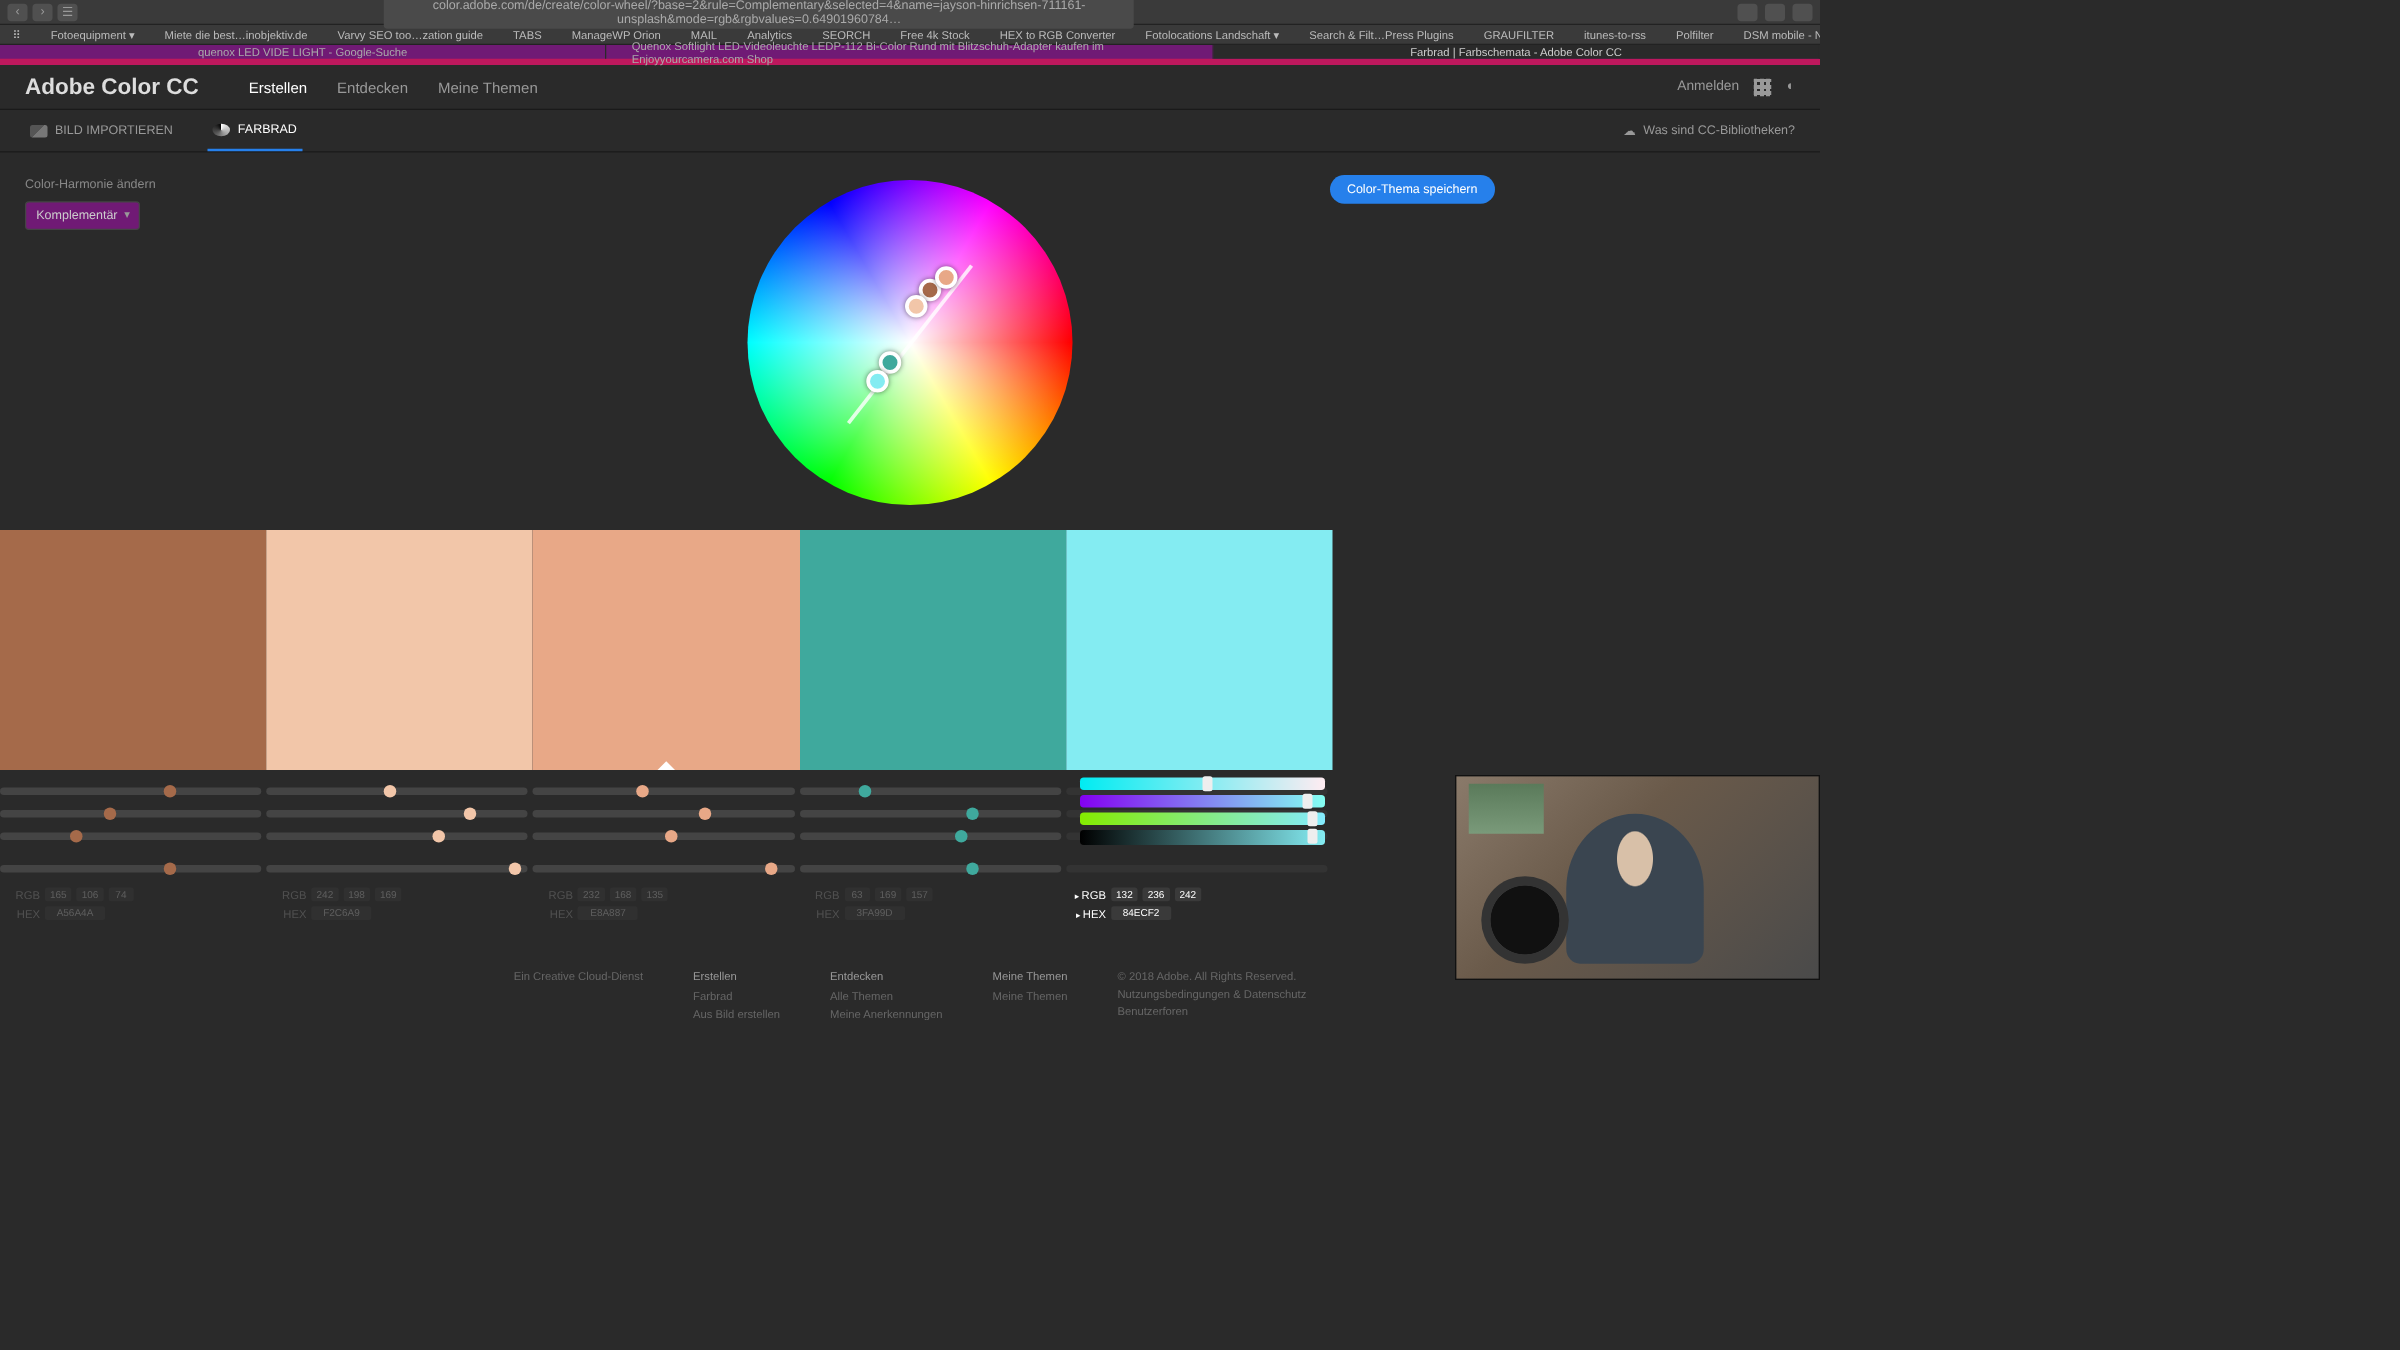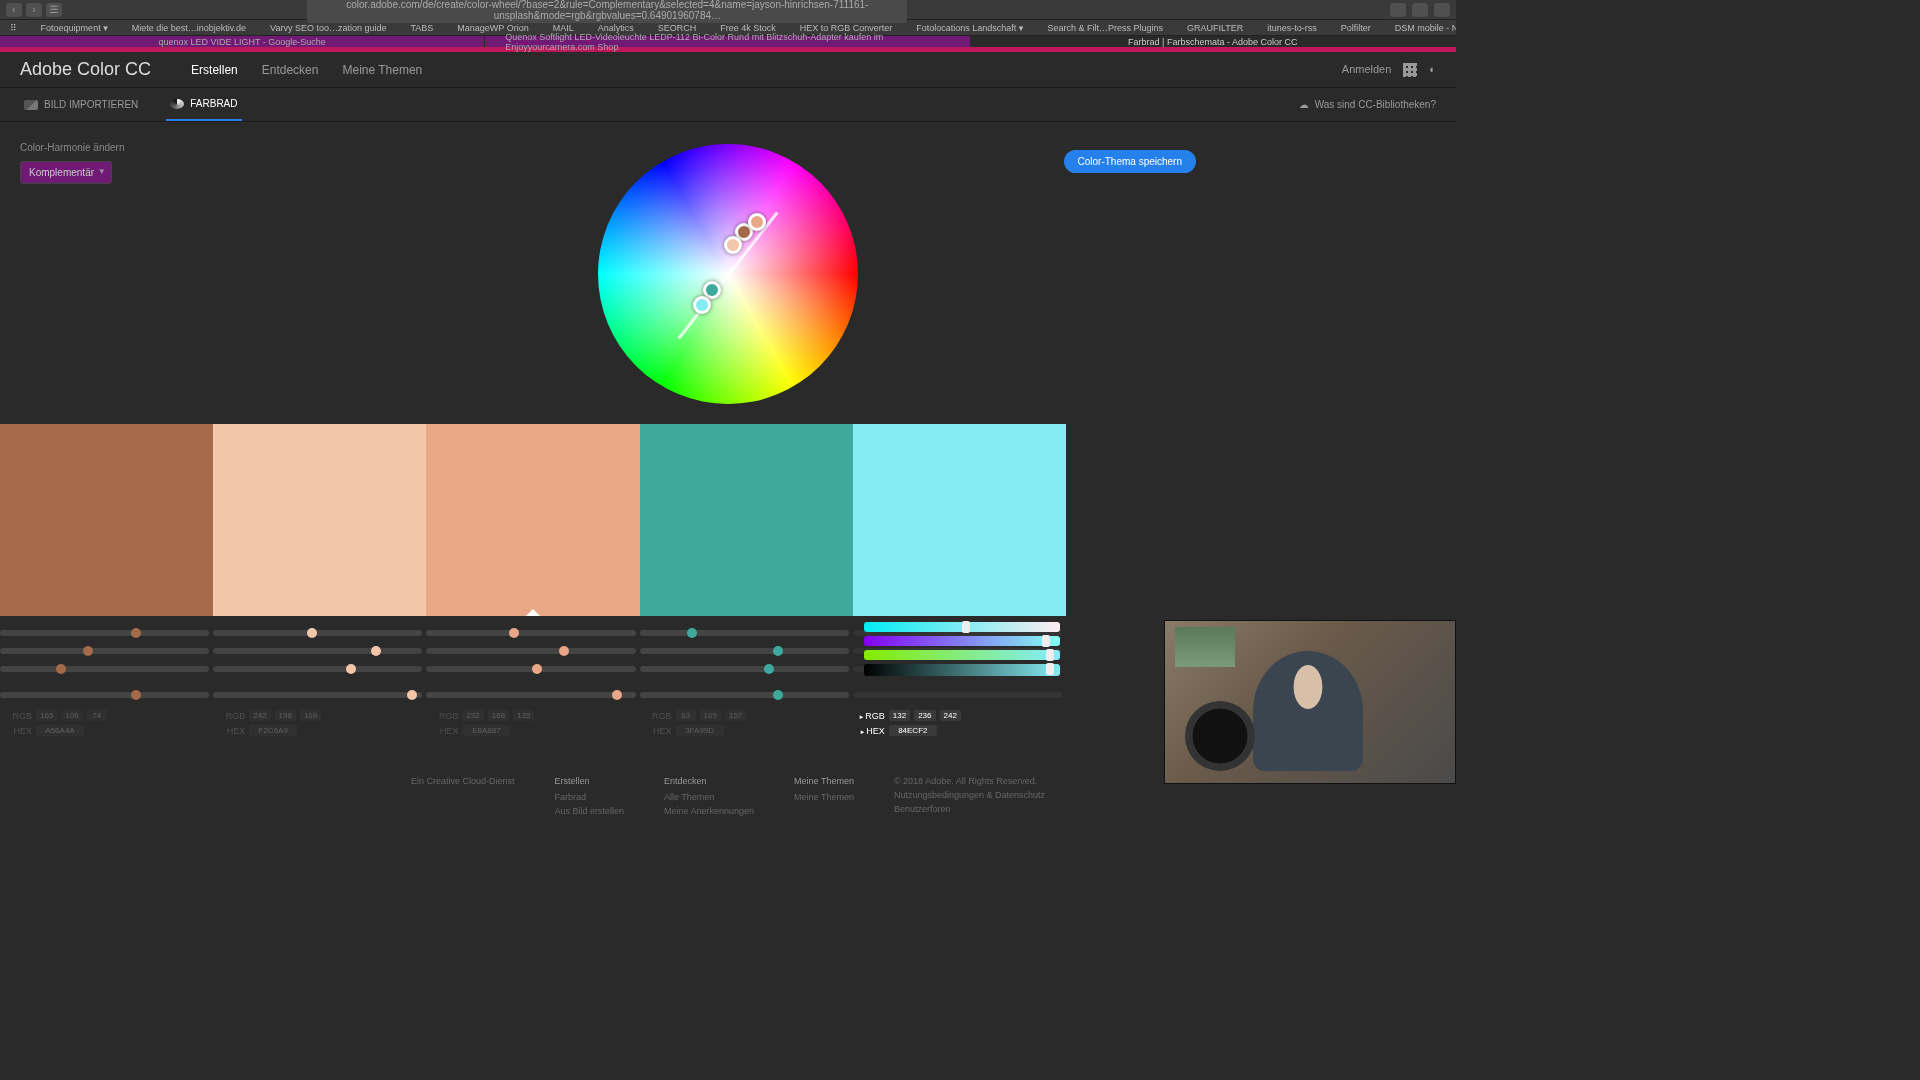--- a/index.html
+++ b/index.html
@@ -17,21 +17,21 @@
 .bookmarks { background: #3a3a3a; height: 16px; display: flex; align-items: center; padding: 0 10px; gap: 12px; font-size: 9px; color: #bbb; border-bottom: 1px solid #222; }
 .bm-item { white-space: nowrap; cursor: pointer; margin-left: 12px; }
 
 
 .tabs-bar { background: #701a75; height: 16px; display: flex; font-size: 9px; border-bottom: 5px solid #be185d; }
 .tab { flex: 1; display: flex; align-items: center; justify-content: center; padding: 0 20px; color: #aaa; border-right: 1px solid #2a2a2a; }
 .tab.active { background: #2a2a2a; color: #ccc; }
 
 
 .app-header { background: #2a2a2a; height: 36px; display: flex; align-items: center; padding: 0 20px; border-bottom: 1px solid #1a1a1a; }
-.logo { font-size: 18px; color: #ddd; font-weight: 400; }
+.logo { font-size: 18px; color: #ddd; font-weight: 700; }
 .main-nav { display: flex; gap: 24px; margin-left: 40px; font-size: 12px; }
 .main-nav-item { color: #999; cursor: pointer; }
 .main-nav-item.active { color: #fff; }
 .header-right { margin-left: auto; display: flex; gap: 12px; align-items: flex-start; font-size: 11px; }
 .grid-icon { width: 14px; height: 14px; display: inline-block; background: repeating-linear-gradient(#999 0 3px, transparent 3px 5px), repeating-linear-gradient(90deg, #999 0 3px, transparent 3px 5px); }
 
 
 .sub-nav { height: 34px; display: flex; align-items: center; padding: 0 20px; border-bottom: 1px solid #1a1a1a; font-size: 10px; }
 .sub-nav-item { display: flex; align-items: center; gap: 6px; margin-right: 24px; cursor: pointer; padding: 10px 4px; }
 .sub-nav-item.active { border-bottom: 2px solid #2680eb; color: #fff; }
@@ -40,21 +40,21 @@
 .sn-icon.wheel { border-radius: 50%; background: conic-gradient(#fff, #000); }
 .sub-nav-right { margin-left: auto; display: flex; align-items: center; gap: 6px; }
 
 
 .main { padding: 20px 20px 0 20px; position: relative; }
 .harmony-label { font-size: 10px; color: #888; margin-bottom: 8px; }
 .harmony-select { background: #701a75; border: 1px solid #444; color: #ccc; font-size: 10px; padding: 5px 30px 5px 8px; border-radius: 3px; width: 92px; position: relative; }
 .harmony-wrap { position: relative; display: inline-block; }
 .harmony-wrap::after { content: '▾'; position: absolute; right: 8px; top: 5px; font-size: 9px; pointer-events: none; }
 
-.save-btn { position: absolute; right: 260px; top: 28px; background: #2680eb; color: #fff; border: none; padding: 6px 14px; border-radius: 12px; font-size: 10px; cursor: pointer; }
+.save-btn { position: absolute; right: 260px; top: 18px; background: #2680eb; color: #fff; border: none; padding: 6px 14px; border-radius: 12px; font-size: 10px; cursor: pointer; }
 
 
 .wheel-container { width: 260px; height: 260px; margin: -40px auto 20px; position: relative; }
 .color-wheel {
   width: 100%; height: 100%; border-radius: 50%;
   background: conic-gradient(from 90deg, #ff0000, #ff8000, #ffff00, #80ff00, #00ff00, #00ff80, #00ffff, #0080ff, #0000ff, #8000ff, #ff00ff, #ff0080, #ff0000);
   position: relative;
 }
 .color-wheel::after {
   content: ''; position: absolute; inset: 0; border-radius: 50%;

